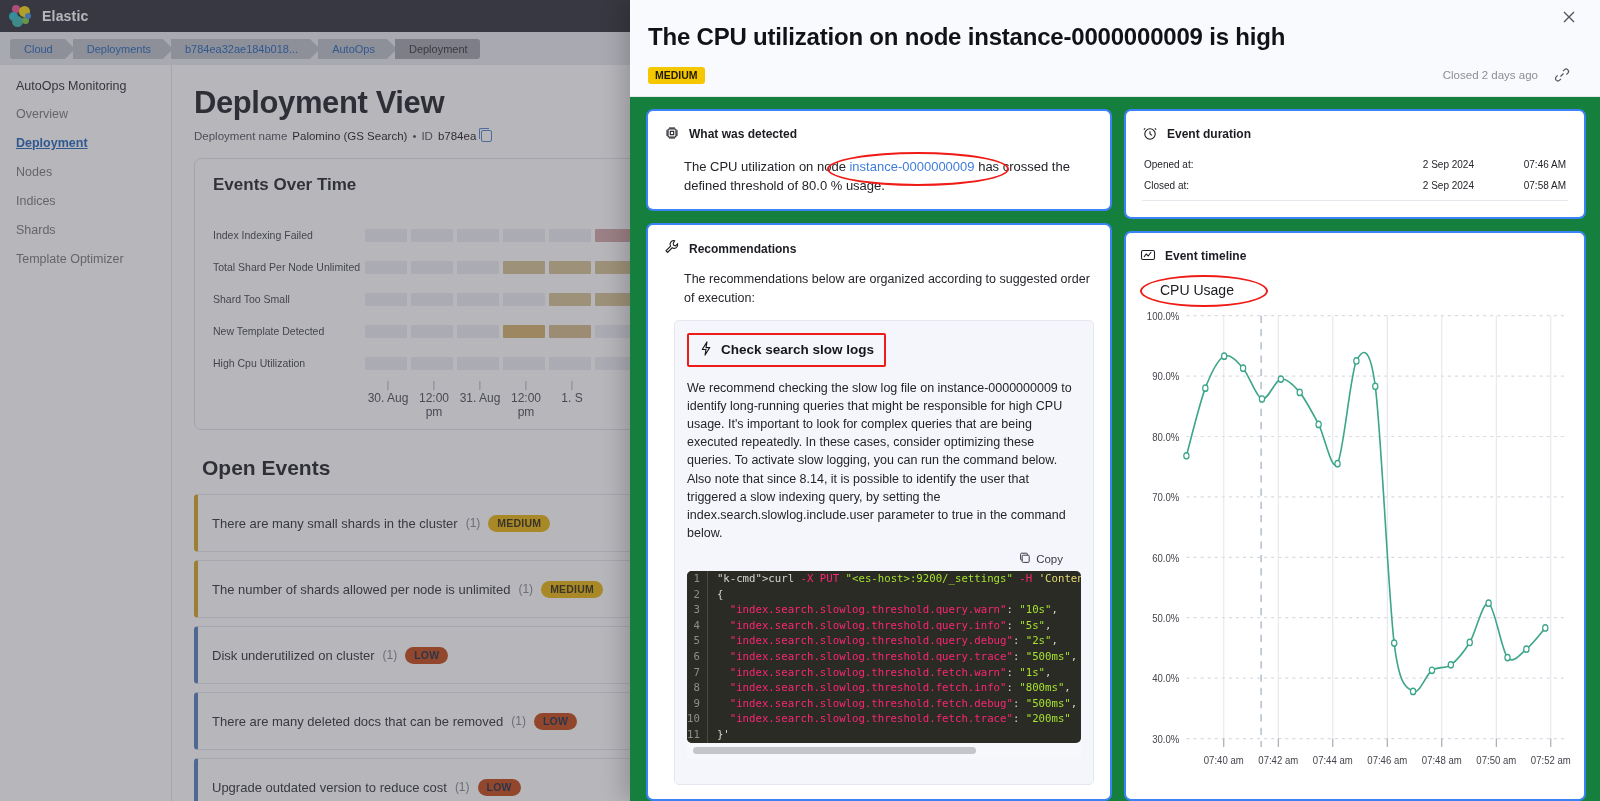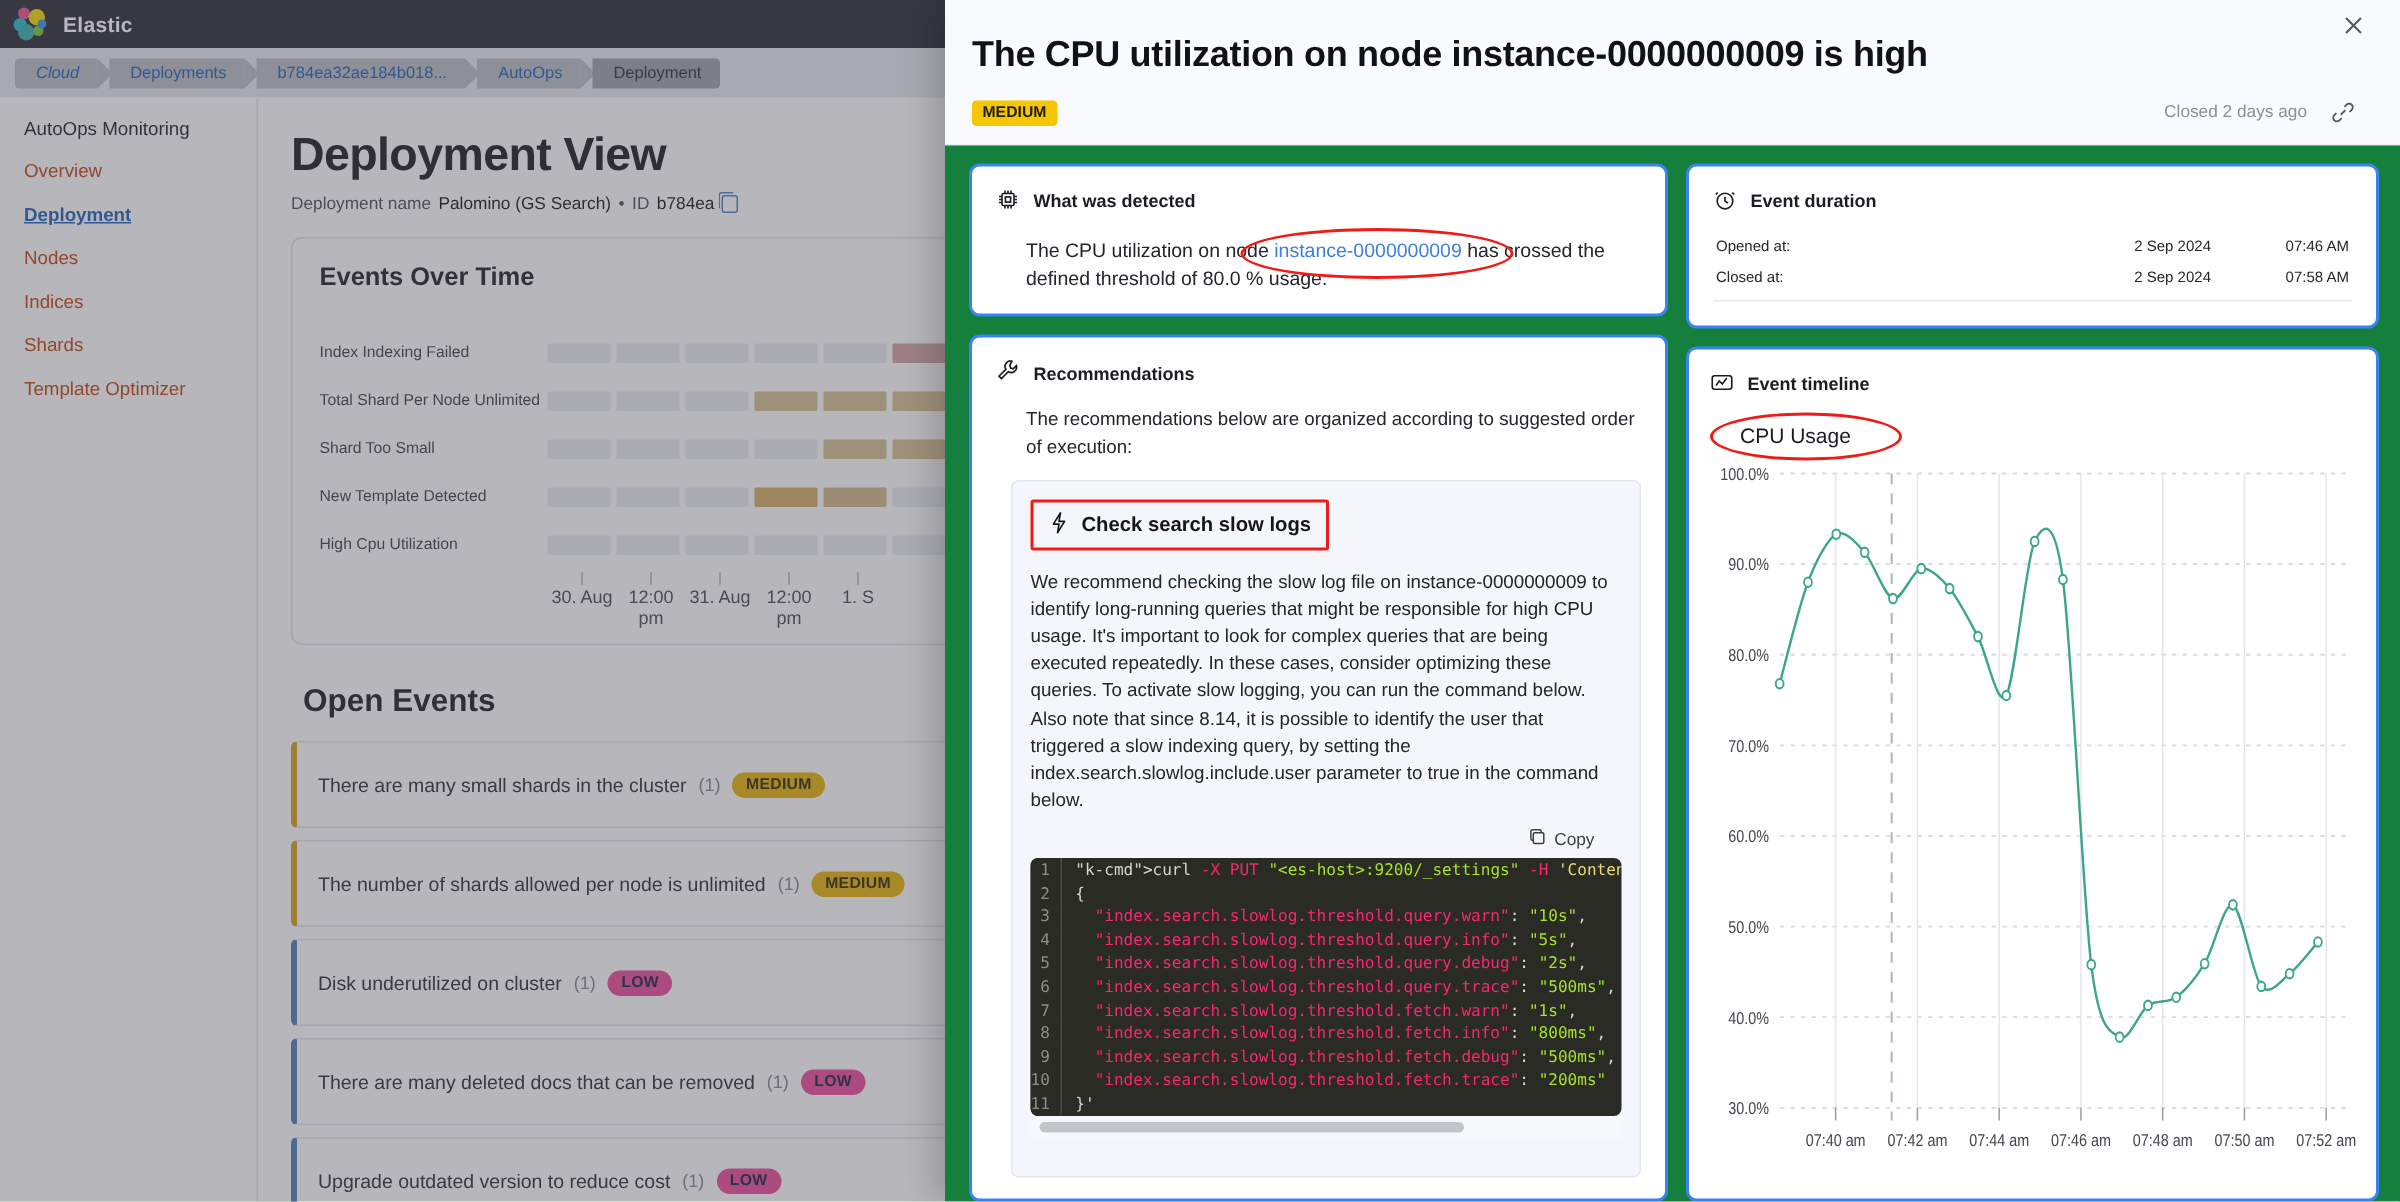--- a/index.html
+++ b/index.html
@@ -32,36 +32,36 @@
 
   .crumbbar {
     height: 33px; background: #e9eaee; display: flex; align-items: center;
     padding-left: 10px; gap: 0;
   }
   .crumb {
     position: relative; height: 20px; display: flex; align-items: center;
     background: #b9bcc4; color: #1a5fb4; font-size: 11px;
     padding: 0 12px 0 14px; margin-right: 8px;
   }
-  .crumb:first-child { border-radius: 3px 0 0 3px; font-style: italic; }
+  .crumb:first-child { border-radius: 3px 0 0 3px; }
   .crumb::after {
     content: ""; position: absolute; right: -10px; top: 0;
     border-left: 10px solid #b9bcc4;
     border-top: 10px solid transparent; border-bottom: 10px solid transparent;
   }
   .crumb.last { background: #9d9fa7; color: #2b2b2b; border-radius: 0 3px 3px 0; }
   .crumb.last::after { display: none; }
 
   .bodywrap { display: flex; height: 736px; }
   .sidebar {
     width: 172px; background: #ffffff; padding: 14px 0 0 16px; flex: none;
     border-right: 1px solid #e3e4e8;
   }
   .side-title { font-size: 12.5px; font-weight: normal; color: #1b1b1f; margin-bottom: 14px; }
-  .side-item { font-size: 12.5px; color: #c2410c; margin-bottom: 15px; }
+  .side-item { font-size: 12.5px; color: #737373; margin-bottom: 15px; }
   .side-item.active { color: #1a5fb4; font-weight: 600; text-decoration: underline; }
 
   .content { flex: 1; padding: 20px 0 0 22px; min-width: 0; }
   .page-title { font-size: 31px; font-weight: bold; color: #15161a; letter-spacing: -.4px; }
   .sub { font-size: 11.5px; color: #4a4b53; margin-top: 9px; display: flex; align-items: center; gap: 5px;}
   .sub b { font-weight: normal; color: #111; }
   .copy-ico { display:inline-block; width:11px; height:12px; border:1.3px solid #4d7fc4; border-radius:2px; position:relative;}
   .copy-ico::before{content:"";position:absolute;left:-3px;top:-3px;width:9px;height:10px;border:1.3px solid #4d7fc4;border-right:none;border-bottom:none;border-radius:2px 0 0 0;}
 
   .card {
@@ -84,21 +84,21 @@
     border-radius: 4px; height: 58px; display: flex; align-items: center;
     padding-left: 14px; margin-bottom: 8px; gap: 8px;
   }
   .evt-txt { font-size: 13px; color: #27282e; }
   .evt-count { font-size: 12px; color: #83848c; }
   .pill {
     font-size: 10.5px; font-weight: bold; border-radius: 9px;
     padding: 2px 9px 3px; letter-spacing: .2px;
   }
   .pill.medium { background: #e8b100; color: #2b2300; }
-  .pill.low { background: #ec4899; color: #10203a; }
+  .pill.low { background: #c2410c; color: #10203a; }
 
   
   .dim { position: absolute; inset: 0; background: rgba(80,82,92,.42); }
 
   
   .flyout {
     position: absolute; left: 630px; top: 0; width: 970px; height: 801px;
     background: #15803d; box-shadow: -6px 0 22px rgba(0,0,0,.20);
     display: flex; flex-direction: column;
   }

